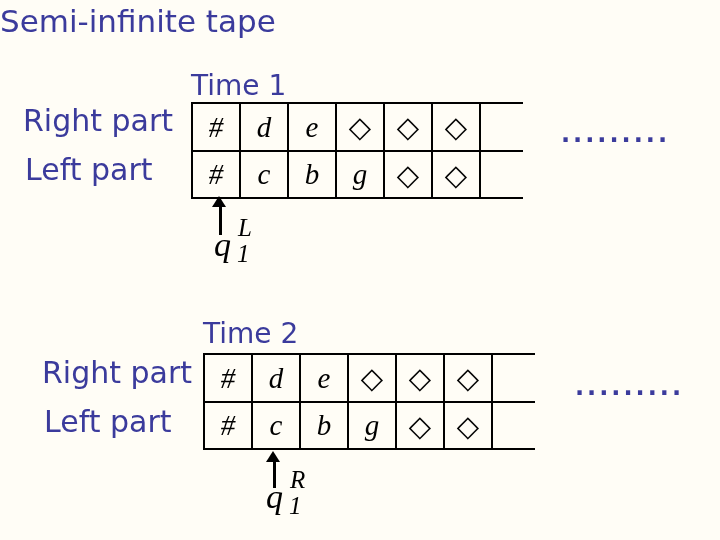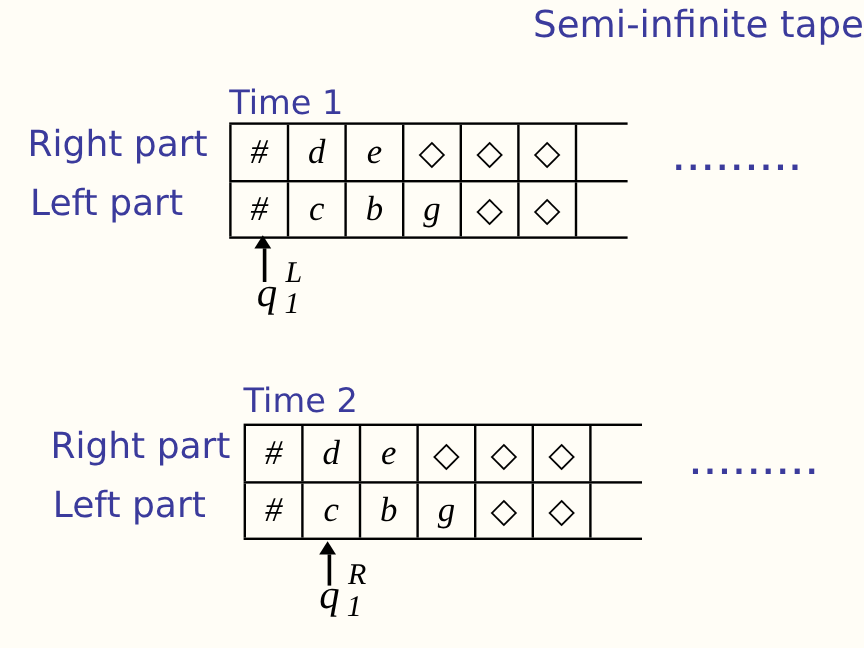--- a/index.html
+++ b/index.html
@@ -6,21 +6,21 @@
   html,body{ margin:0; padding:0; }
   body{
     width:720px; height:540px; position:relative; overflow:hidden;
     background:#fffdf6;
     font-family:"DejaVu Sans", sans-serif;
   }
   .abs{ position:absolute; }
 
   
   .title{
-    left:0; right:0; top:3px; text-align:right;
+    left:0; right:0; top:3px; text-align:left;
     font-size:31px; color:var(--accent); white-space:nowrap;
   }
   .time-label{
     width:332px; text-align:left; font-size:28px; color:var(--accent);
     white-space:nowrap;
   }
   .t1-time{ left:191px; top:69px; }
   .t2-time{ left:203px; top:317px; }
 
   .plabel{

